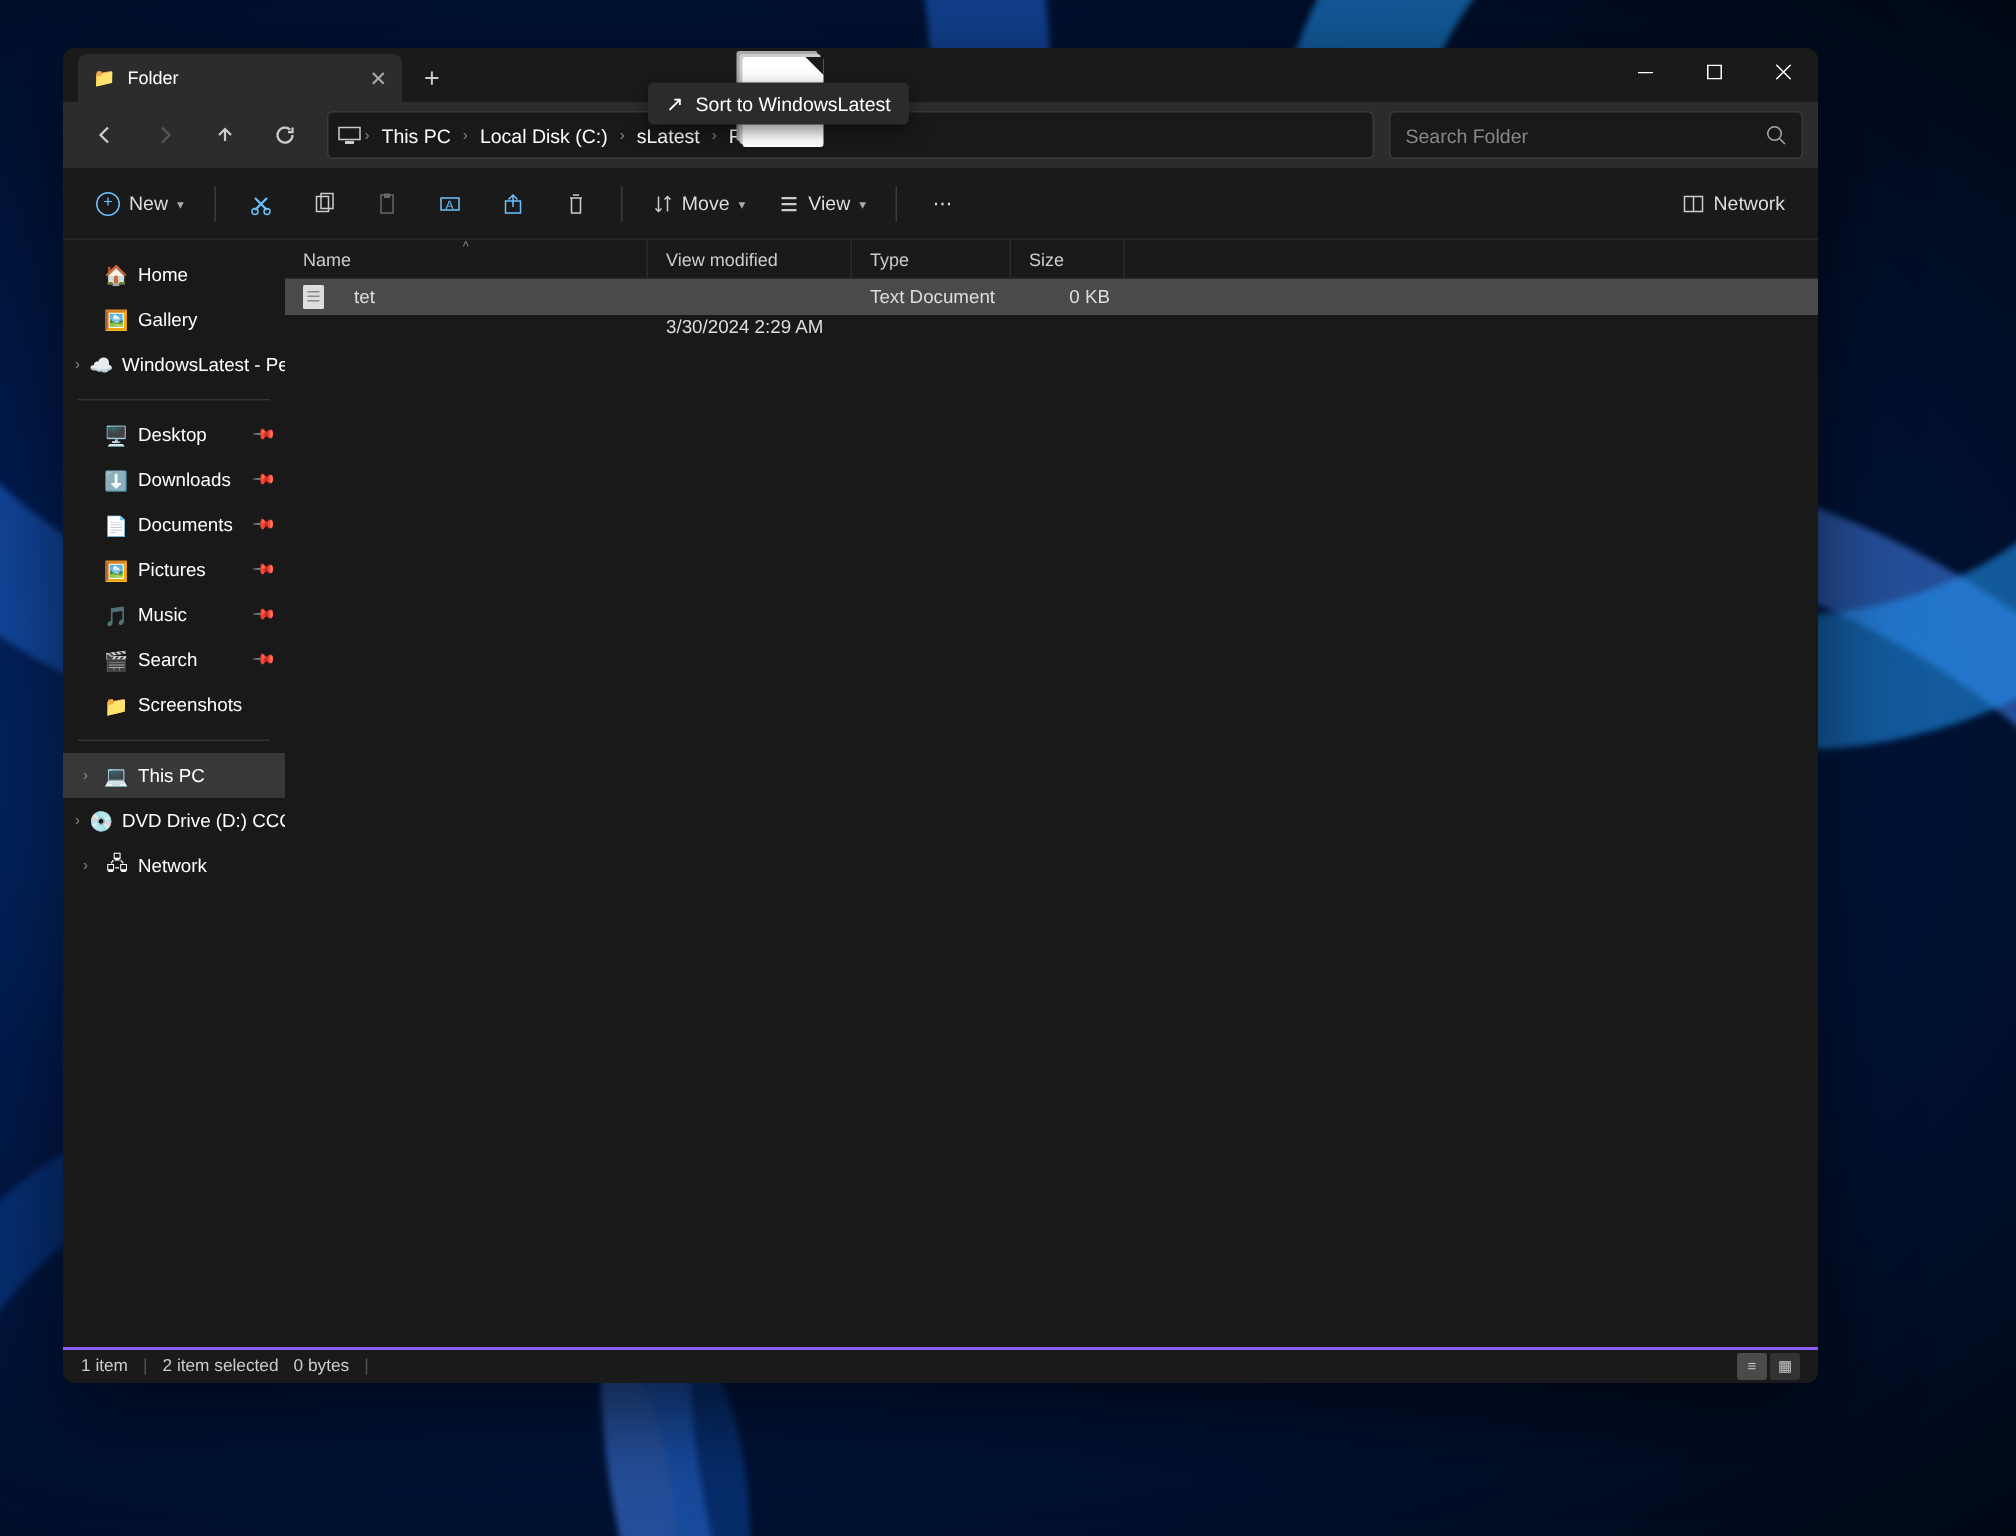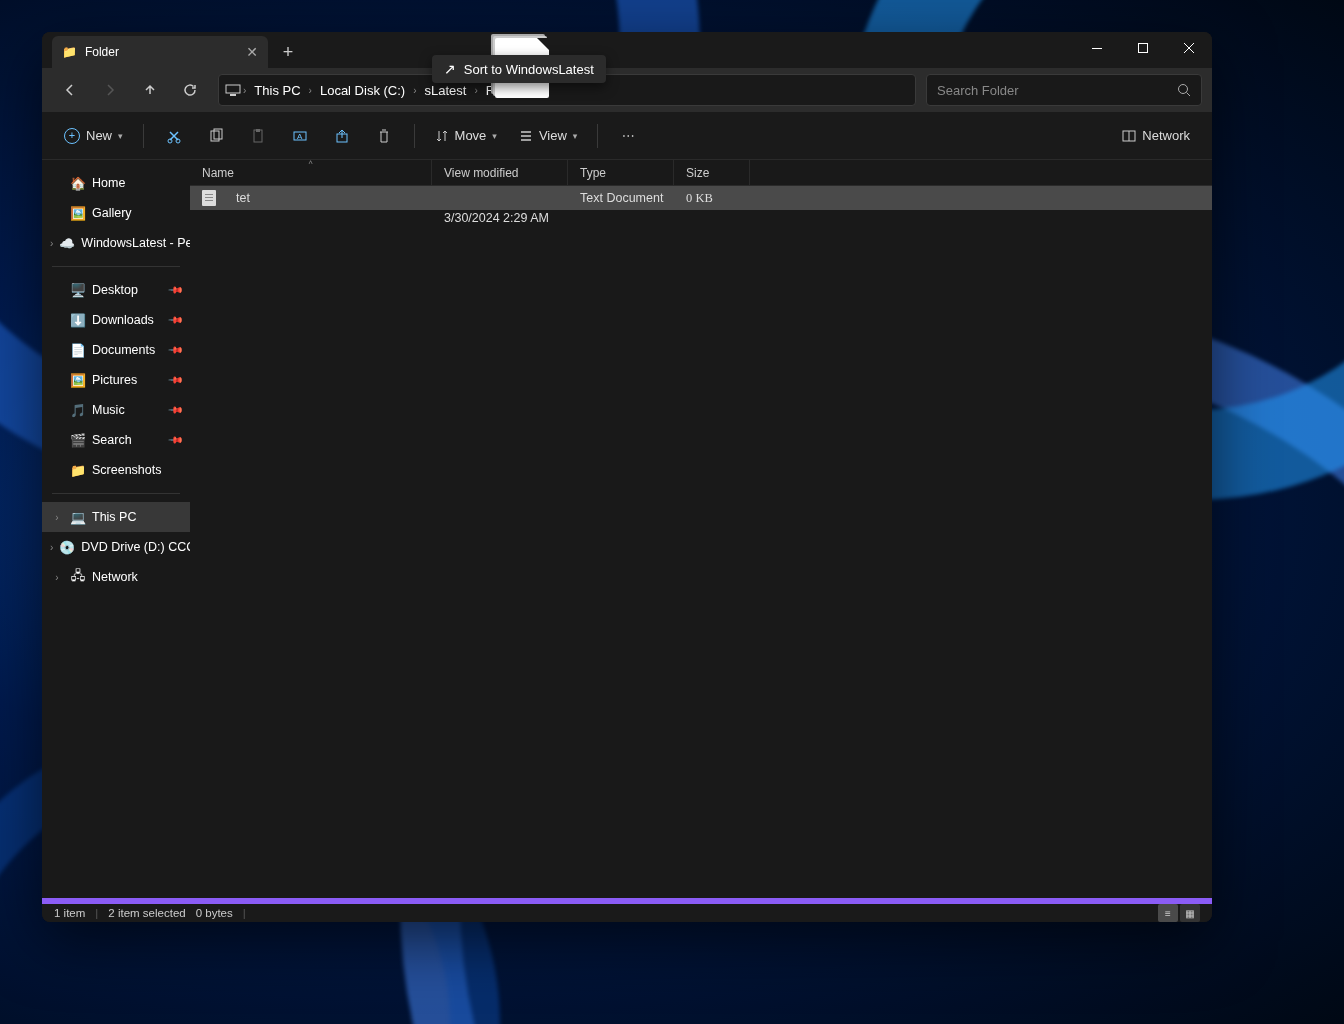--- a/index.html
+++ b/index.html
@@ -98,26 +98,26 @@
 .col-date { width: 136px; }
 .col-type { width: 106px; text-align: right; }
 .col-size { width: 76px; }
 .sort-ind { position:absolute; top:-2px; left:50%; transform:translateX(-50%); font-size:8px; color:#888;}
 
 .file-row { height:24px; display:flex; align-items:center; color:#ddd; font-size:12.5px; background:#4a4a4a; }
 .file-row > div { padding-left:12px; }
 .fr-name { width:242px; display:flex; align-items:center; gap:20px;}
 .fr-date { width:136px;margin-top:40px; }
 .fr-type { width:106px; }
-.fr-size { width:76px; padding-right:10px;font-family:Liberation Serif, serif; }
+.fr-size { width:76px; text-align:right; padding-right:10px; }
 .file-icon { width:14px; height:16px; background:#ddd; border-radius:1px; position:relative; }
 .file-icon::after { content:''; position:absolute; left:3px; right:3px; top:4px; height:1px; background:#888; box-shadow: 0 3px 0 #888, 0 6px 0 #888; }
 
 
-.statusbar { height:24px; background:#1a1a1a; border-top:6px solid #8b5cf6; display:flex; align-items:center; padding:0 12px; color:#ccc; font-size:11.5px; gap:10px;}
+.statusbar { height:24px; background:#1a1a1a; border-top:2px solid #8b5cf6; display:flex; align-items:center; padding:0 12px; color:#ccc; font-size:11.5px; gap:10px;}
 .status-sep { color:#555; }
 .view-toggles { margin-left:auto; display:flex; gap:2px; }
 .vt { width:20px; height:18px; background:#333; border-radius:2px; display:flex; align-items:center; justify-content:center; color:#ccc; font-size:10px;}
 .vt.active { background:#4a4a4a; }
 
 
 .drag-file {
   position:absolute; left:495px; top:38px; width:54px; height:60px;
   background:#fff; border-radius:2px; box-shadow: -2px -2px 0 #ccc, -4px -4px 0 #aaa;
 }

